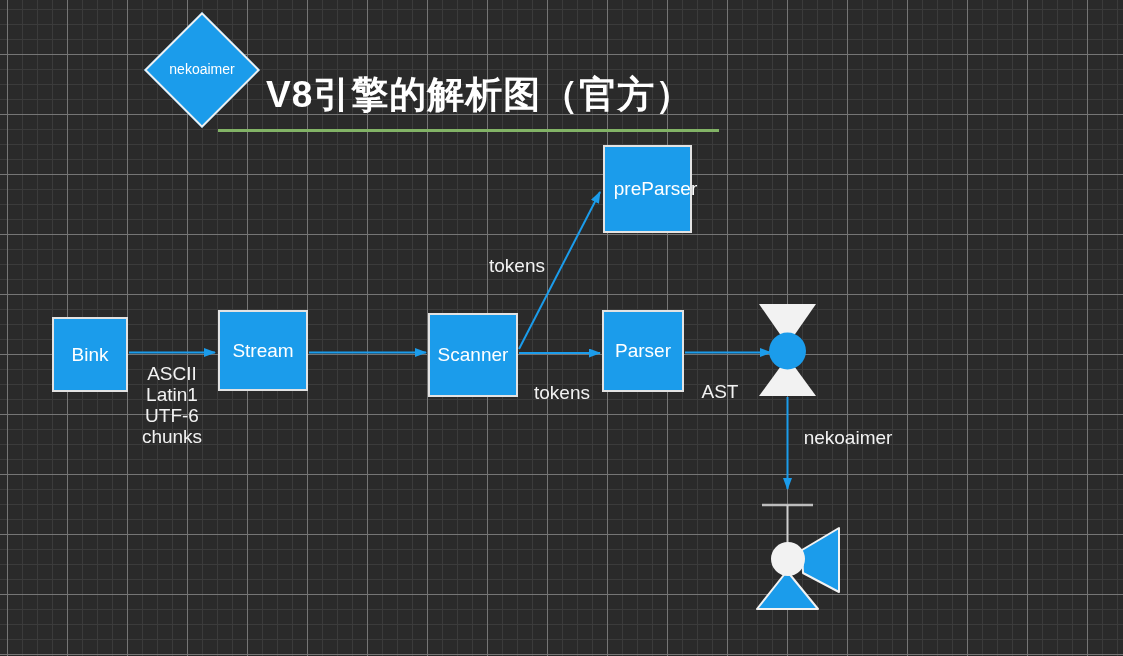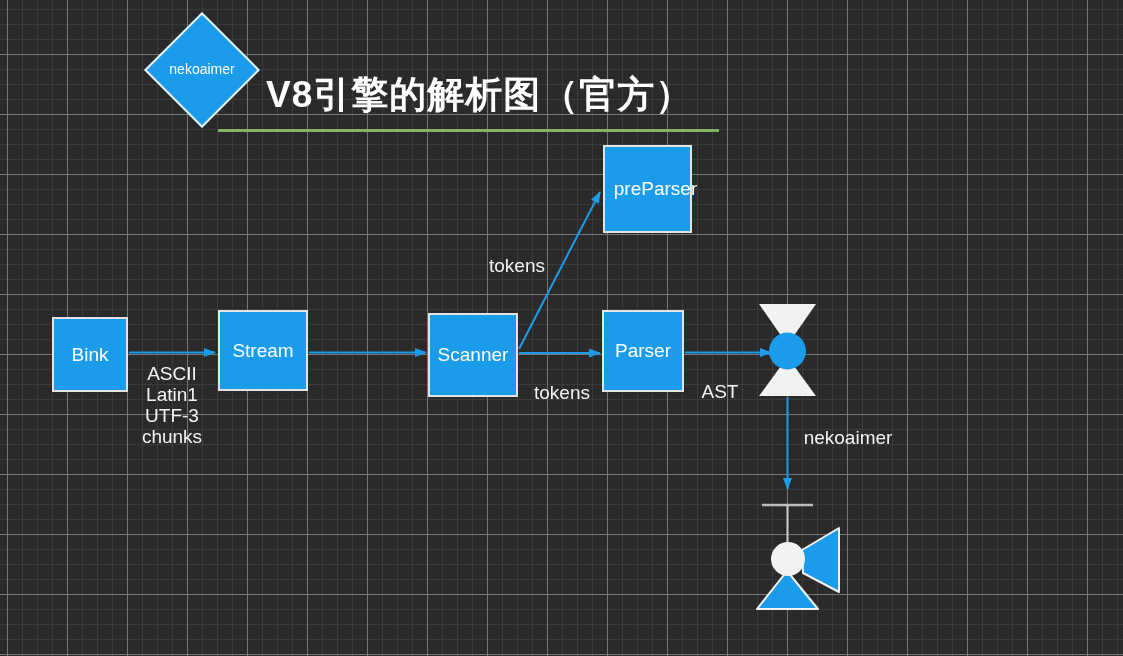--- a/index.html
+++ b/index.html
@@ -134,20 +134,20 @@
   </div>
   <div class="node" id="node-parser">
     <span>Parser</span>
   </div>
   <div class="node" id="node-preparser">
     <span>preParser</span>
   </div>
 
   <div class="edge-label" id="label-chunks">ASCII
 Latin1
-UTF-3
+UTF-6
 chunks</div>
   <div class="edge-label" id="label-tokens-up">tokens</div>
   <div class="edge-label" id="label-tokens-rt">tokens</div>
   <div class="edge-label" id="label-ast">AST</div>
   <div class="edge-label" id="label-bytecode">nekoaimer</div>
 
 </div>
 
 </body></html>

